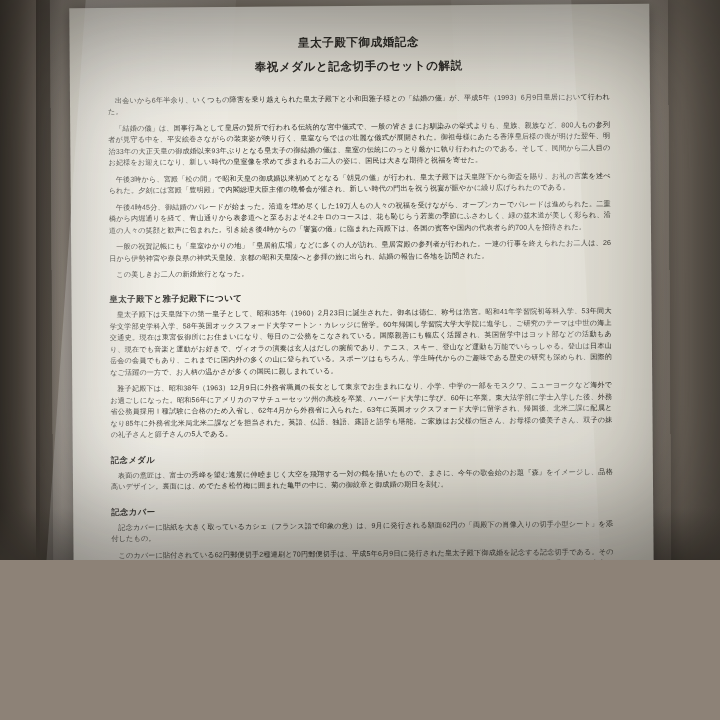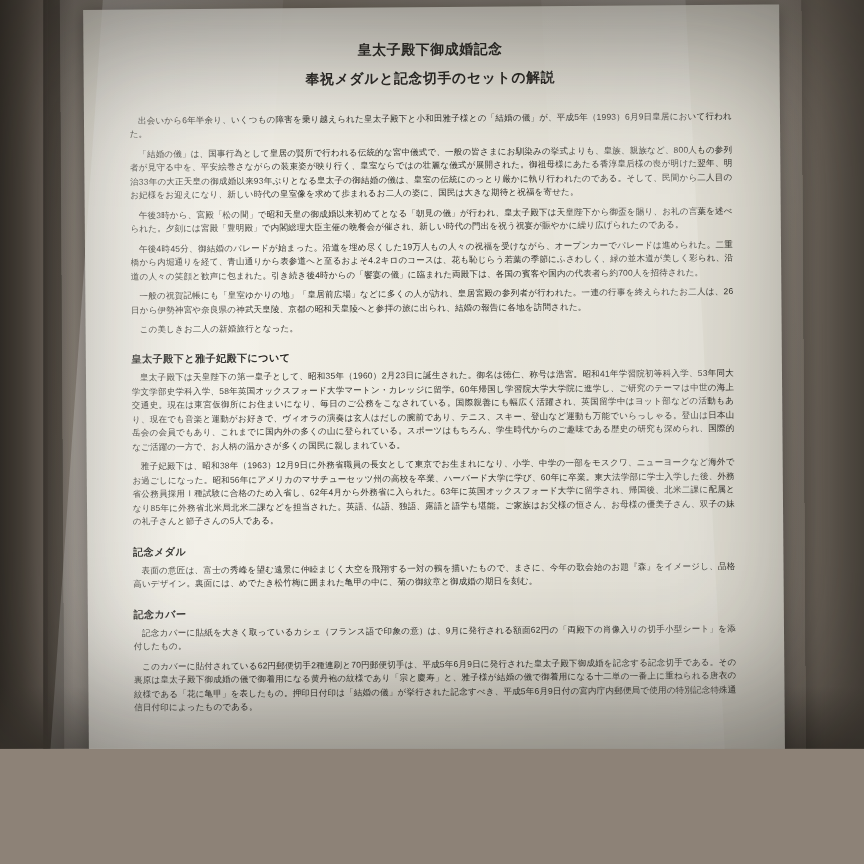--- a/index.html
+++ b/index.html
@@ -10,21 +10,21 @@
     width: 720px;
     height: 720px;
     overflow: hidden;
     background: #8d8277;
     font-family: "Liberation Sans", sans-serif;
   }
   
   #photo {
     position: relative;
     width: 720px;
-    height: 624px;
+    height: 560px;
     background:
       linear-gradient(110deg, #6f675d 0%, #867c70 18%, #9a9186 42%, #8e857a 70%, #6b635a 100%);
     overflow: hidden;
   }
   
   .binder-left {
     position: absolute;
     left: 0; top: 0;
     width: 40px; height: 720px;
     background: linear-gradient(90deg, #3b362f 0%, #544d44 45%, #7d736a 100%);

